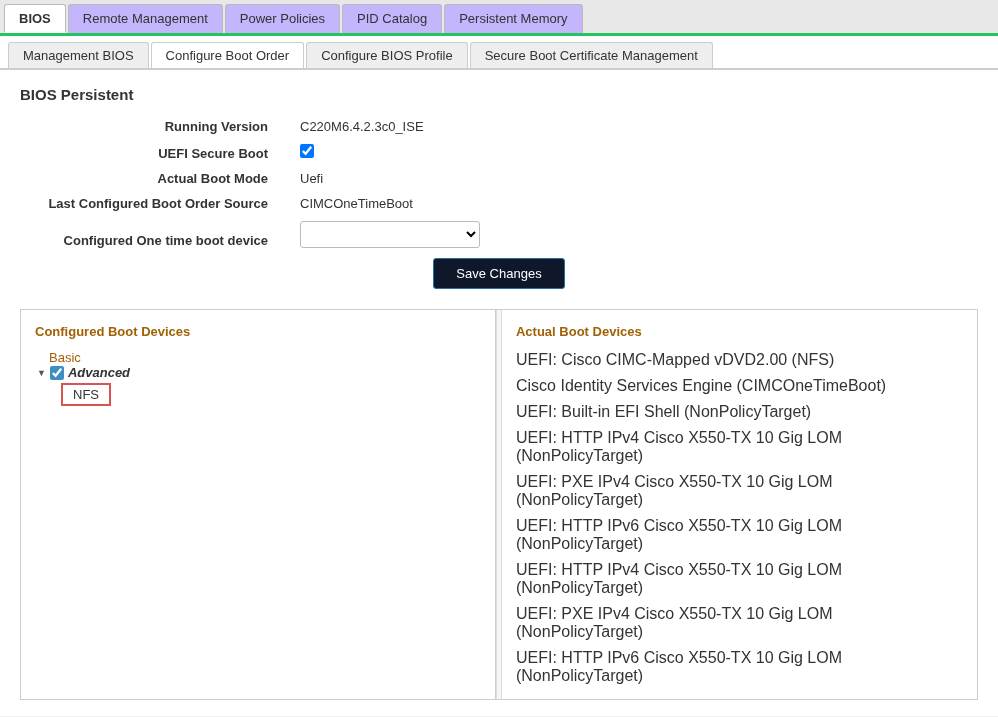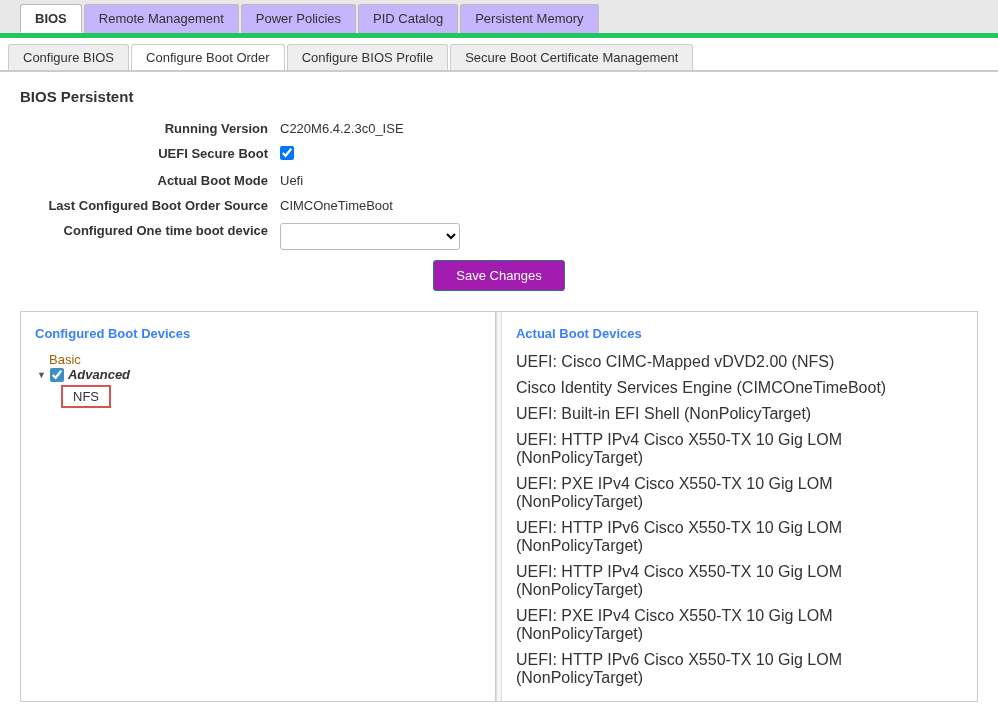--- a/index.html
+++ b/index.html
@@ -1,45 +1,45 @@
 <!DOCTYPE html>
 <html><head>
   <meta charset="utf-8">
   <style>
     * { box-sizing: border-box; margin: 0; padding: 0; }
     body { font-family: Arial, Helvetica, sans-serif; font-size: 13px; background: #f0f0f0; color: #333; }
 
-    .top-tabs { display: flex; background: #e8e8e8; border-bottom: 5px solid #22c55e; padding: 0 0 0 20px; padding-top: 4px; }
+    .top-tabs { display: flex; background: #e8e8e8; border-bottom: 3px solid #22c55e; padding: 0 0 0 4px; padding-top: 4px; }
     .top-tab { padding: 6px 14px; border: 1px solid #bbb; border-bottom: none; background: #c4b5fd; cursor: pointer; margin-right: 2px; border-radius: 3px 3px 0 0; font-size: 13px; }
     .top-tab.active { background: #fff; border-bottom: 1px solid #fff; font-weight: bold; }
 
     .sub-tabs { display: flex; background: #fff; border-bottom: 2px solid #ccc; padding: 0 0 0 8px; padding-top: 6px; }
     .sub-tab { padding: 5px 14px; border: 1px solid #ccc; border-bottom: none; background: #eee; cursor: pointer; margin-right: 2px; border-radius: 3px 3px 0 0; font-size: 13px; }
     .sub-tab.active { background: #fff; font-weight: normal; }
 
     .content { background: #fff; padding: 16px 20px; min-height: 600px; }
 
     .section-title { font-size: 15px; font-weight: bold; margin-bottom: 16px; }
-    .form-row { display: flex; align-items: flex-start; margin-bottom: 10px; }
+    .form-row { display: flex; align-items: flex-end; margin-bottom: 10px; gap: 20px; }
     .form-label { text-align: right; width: 260px; min-width: 260px; font-weight: bold; font-size: 13px; padding-right: 12px; color: #333; }
     .form-value { flex: 1; font-size: 13px; color: #333; }
 
     .checkbox-input { width: 14px; height: 14px; }
 
     .select-input { padding: 4px 8px; border: 1px solid #bbb; border-radius: 3px; background: #f5f5f5; color: #888; font-size: 13px; min-width: 180px; }
     .select-input-blank { padding: 4px 8px; border: 1px solid #bbb; border-radius: 3px; background: #fff; font-size: 13px; min-width: 180px; }
     .hint-text { margin-left: 10px; font-size: 12px; color: #555; }
 
-    .save-btn { background: #a21caf; color: #fff; border: 1px solid #2a6f9e; padding: 7px 22px; border-radius: 3px; cursor: pointer; font-size: 13px; display: block; margin: 10px auto 20px auto; }
+    .save-btn { background: #0f172a; color: #fff; border: 1px solid #2a6f9e; padding: 7px 22px; border-radius: 3px; cursor: pointer; font-size: 13px; display: block; margin: 10px auto 20px auto; }
 
     .boot-panels { display: flex; border: 1px solid #ccc; min-height: 360px; }
     .left-panel { width: 50%; border-right: 1px solid #ccc; padding: 10px 0; }
     .right-panel { width: 50%; padding: 10px 0; }
 
-    .panel-header { font-weight: bold; font-size: 13px; padding: 4px 14px 8px 14px; color: #3b82f6; }
+    .panel-header { font-weight: bold; font-size: 13px; padding: 4px 14px 8px 14px; color: #a16207; }
 
     .tree-item { padding: 3px 0; }
     .tree-basic { padding-left: 28px; font-size: 13px; color: #a16207; }
     .tree-advanced-row { display: flex; align-items: center; padding-left: 16px; }
     .tree-advanced-check { width: 14px; height: 14px; margin-right: 4px; accent-color: #3e8ec4; }
     .tree-advanced-label { font-size: 13px; font-weight: bold; color: #333; font-style: italic; }
     .tree-nfs { margin-left: 40px; margin-top: 3px; }
     .nfs-box { display: inline-block; border: 2px solid #d9534f; padding: 2px 10px; font-size: 13px; color: #333; background: #fff; text-align: right; }
 
     .actual-device-item { padding: 4px 14px; font-size: 16px; color: #333; }
@@ -51,21 +51,21 @@
 
 <div class="top-tabs">
   <div class="top-tab active">BIOS</div>
   <div class="top-tab">Remote Management</div>
   <div class="top-tab">Power Policies</div>
   <div class="top-tab">PID Catalog</div>
   <div class="top-tab">Persistent Memory</div>
 </div>
 
 <div class="sub-tabs">
-  <div class="sub-tab">Configure BIOS</div>
+  <div class="sub-tab">Management BIOS</div>
   <div class="sub-tab active">Configure Boot Order</div>
   <div class="sub-tab">Configure BIOS Profile</div>
   <div class="sub-tab">Secure Boot Certificate Management</div>
 </div>
 
 <div class="content">
   <div class="section-title">BIOS Persistent</div>
 
   <div class="form-row">
     <div class="form-label">Running Version</div>

